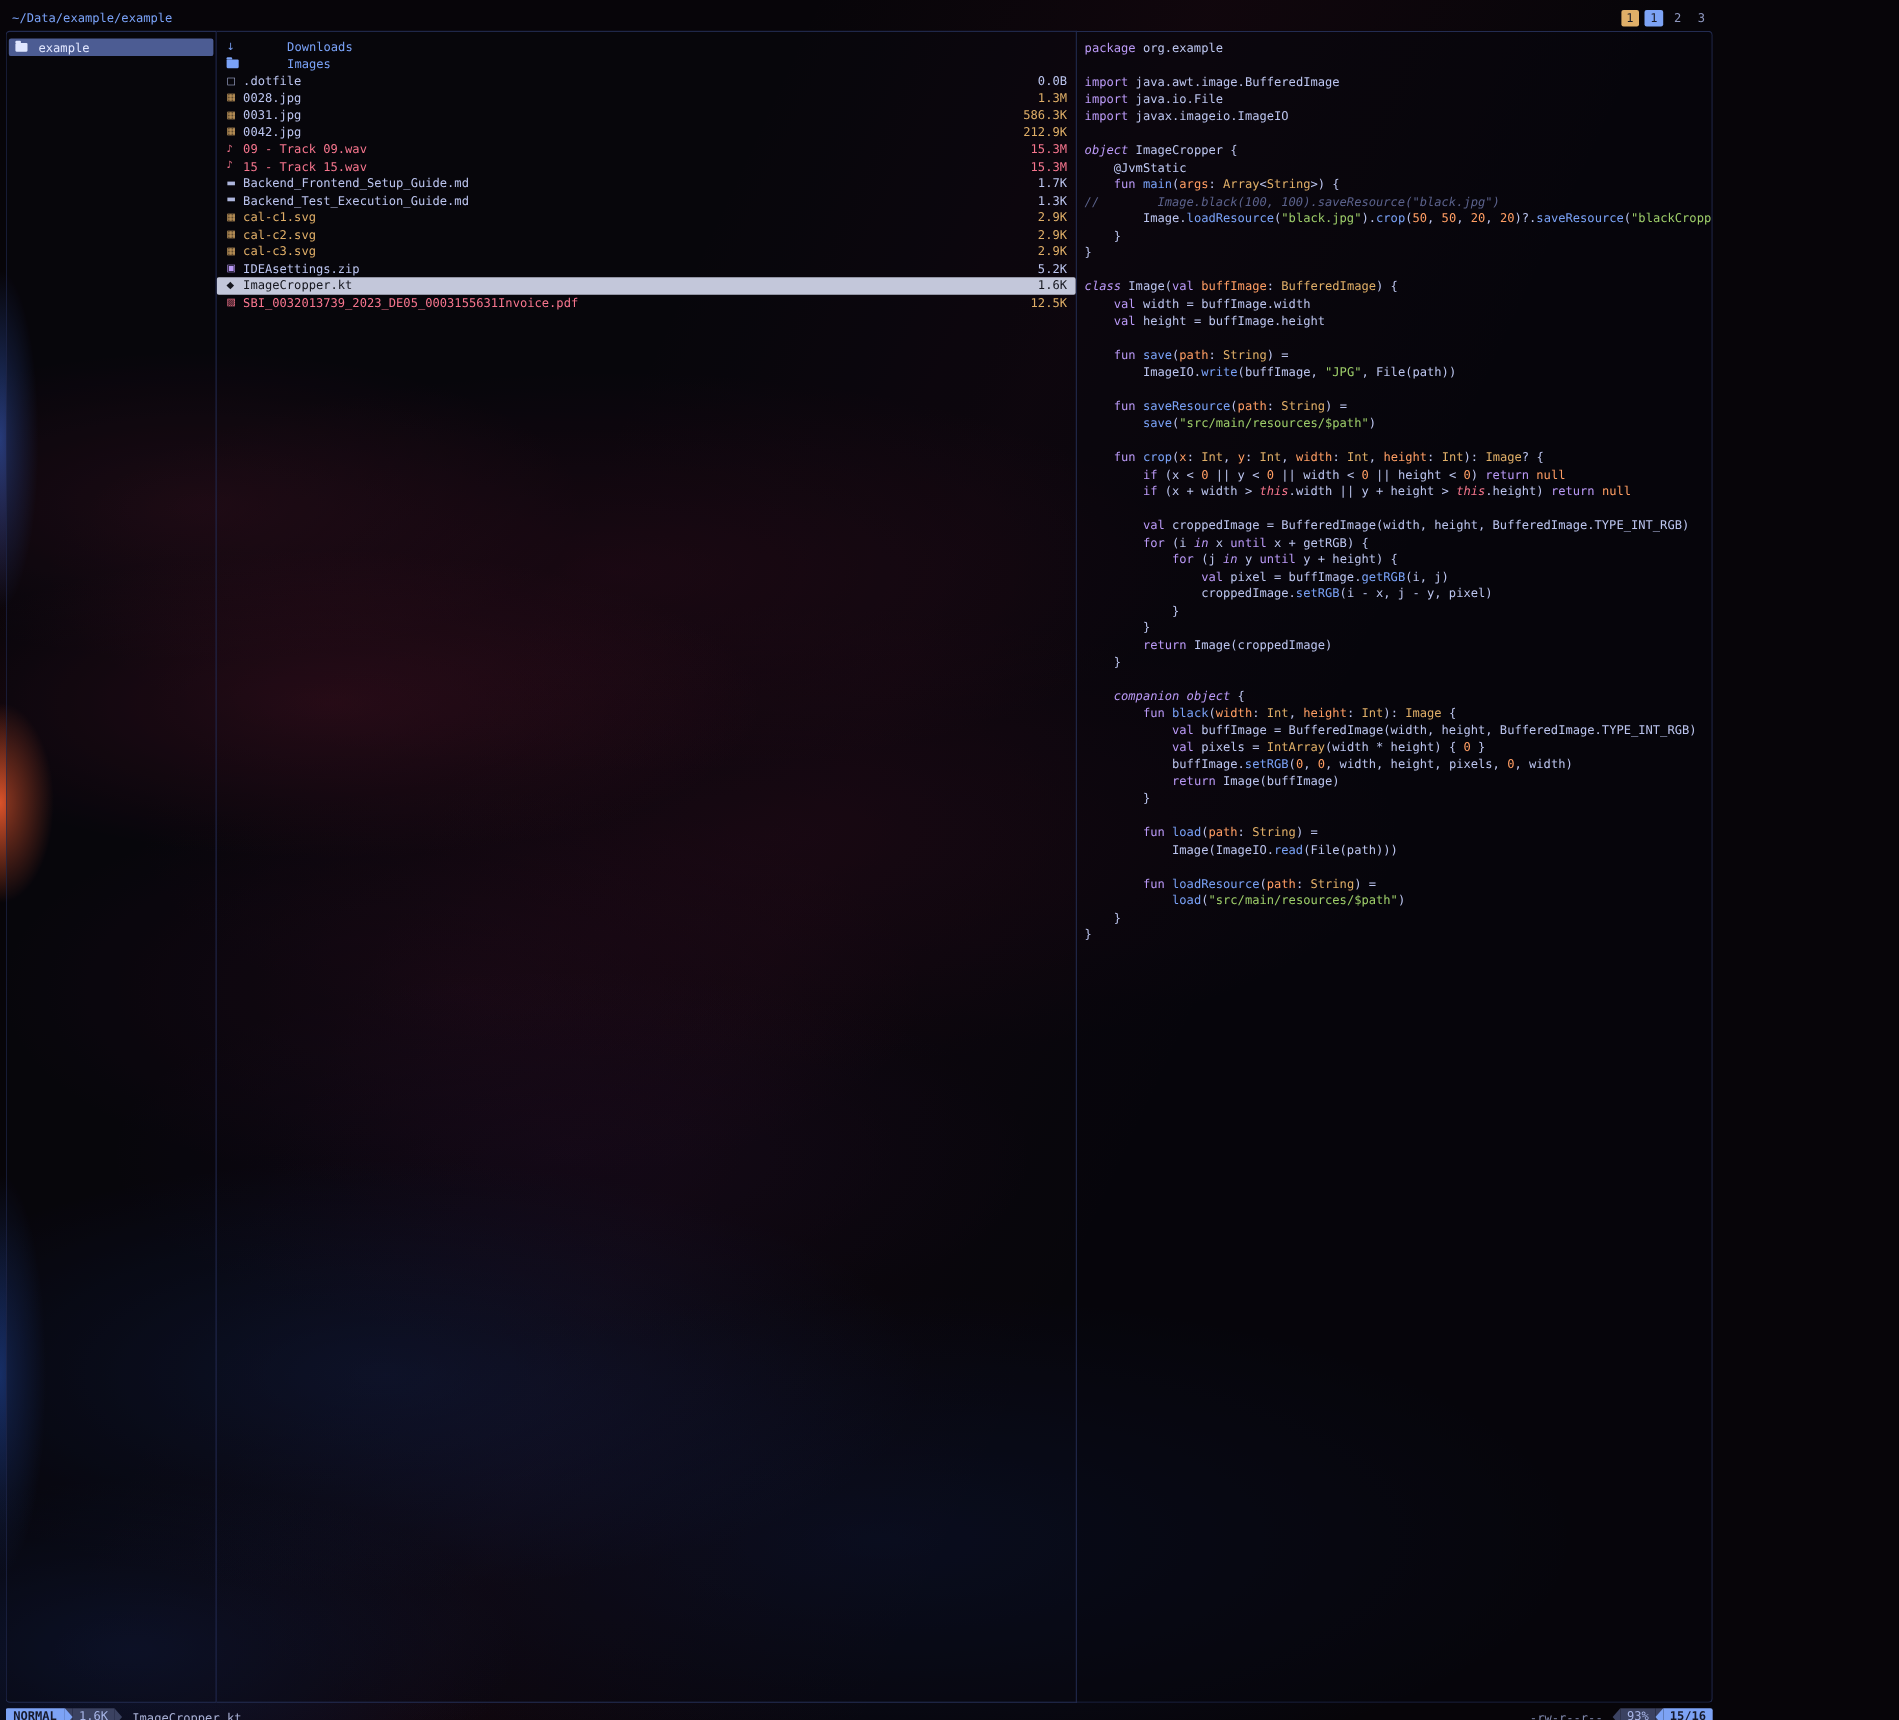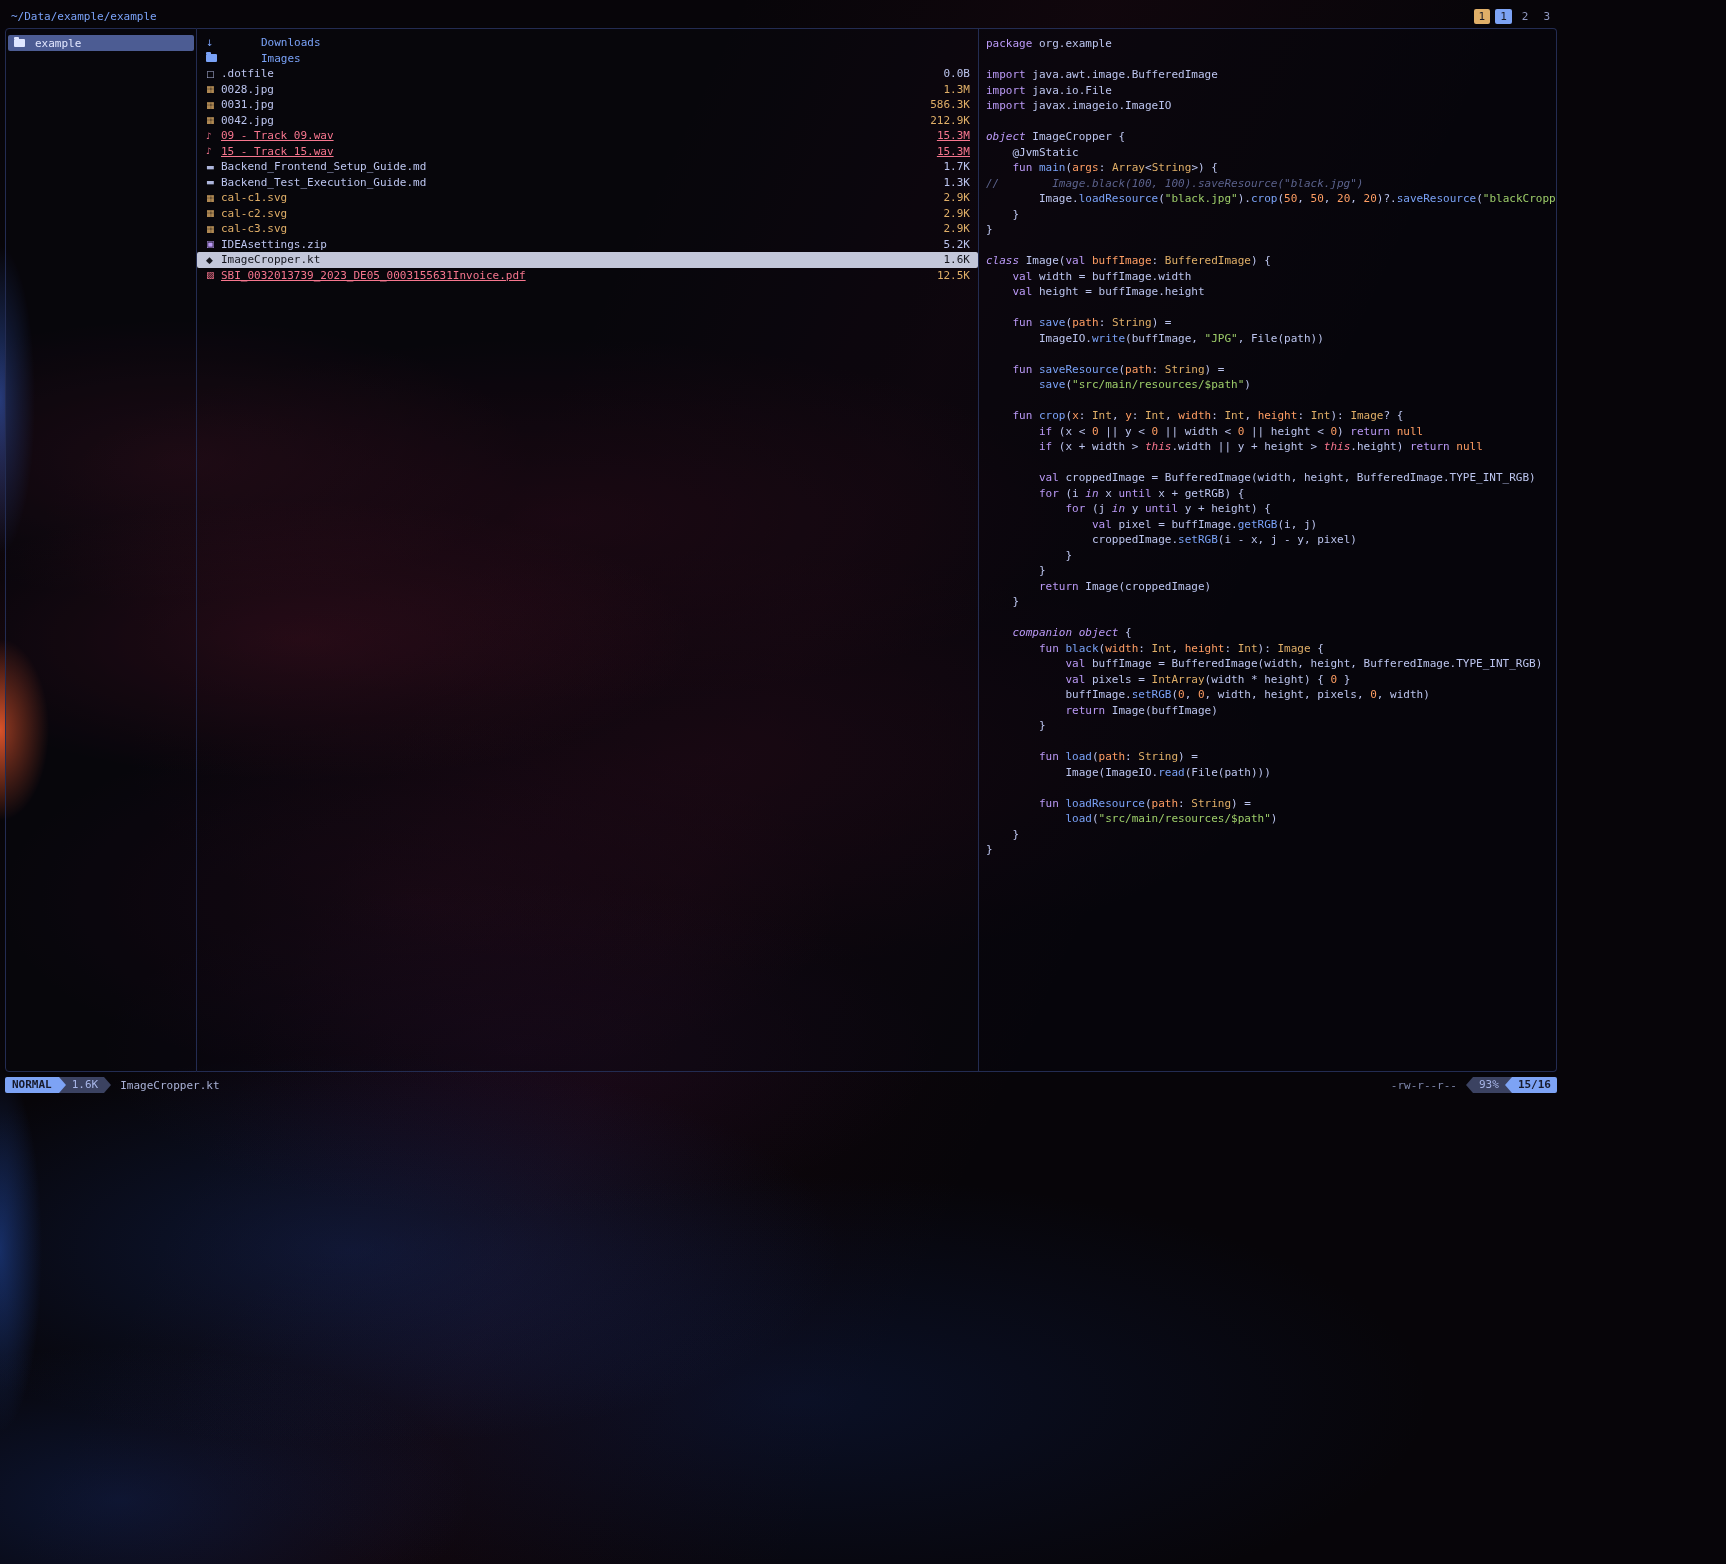--- a/index.html
+++ b/index.html
@@ -29,21 +29,21 @@
 
   
   .topbar { height:26px; display:flex; align-items:center; padding:2px 2px 0 6px; }
   .pathbar { color:#7aa2f7; }
   .tabbar { margin-left:auto; display:flex; align-items:center; }
   .tab { padding:0 5px; margin-left:5px; border-radius:2px; color:#8f98c0; height:15px; line-height:15px; }
   .tab.active-amber { background:#e0af68; color:#1a1b26; }
   .tab.active-blue  { background:#7da3f5; color:#1a1b26; }
 
   
-  .panes { display:flex; height:1044px; }
+  .panes { display:flex; height:1520px; }
   .pane { border:1px solid #232c52; background:rgba(9,9,17,0.35); overflow:hidden; }
   .pane + .pane { border-left:none; }
   .pane-parent { width:192px; border-radius:4px 0 0 4px; padding:6px 2px; }
   .pane-files  { width:782px; padding:6px 0; }
   .pane-preview{ width:578px; border-radius:0 4px 4px 0; background:rgba(6,6,13,0.50);
                  padding:7px 0 0 7px; }
 
   
   .prow { display:flex; align-items:center; height:16px; padding:0 6px;
           background:#4c5c93; border-radius:2px; color:#e2e7ff; }
@@ -57,21 +57,21 @@
   .fname { overflow:hidden; }
   .fsize { margin-left:auto; }
 
   .icon-folder { position:relative; width:11px; height:8px; flex:0 0 11px; margin-right:4px;
                  background:#7aa2f7; border-radius:1px; display:inline-block; }
   .icon-folder::before { content:""; position:absolute; top:-2px; left:0; width:5px; height:2px;
                  background:inherit; border-radius:1px 1px 0 0; }
   .prow .icon-folder { background:#dfe6ff; }
 
   .c-blue  { color:#7aa2f7;margin-left:40px; }
-  .c-red   { color:#f7768e;text-decoration:underline; }
+  .c-red   { color:#f7768e; }
   .c-amber { color:#e0af68; }
   .c-fg    { color:#bcc5ef; }
   .i-blue  { color:#7aa2f7; }
   .i-red   { color:#f7768e; }
   .i-amber { color:#e0af68; }
   .i-fg    { color:#aeb6dd; }
   .i-violet{ color:#bb9af7; }
 
   
   .cl { height:15.5px; line-height:15.5px; white-space:pre; }

